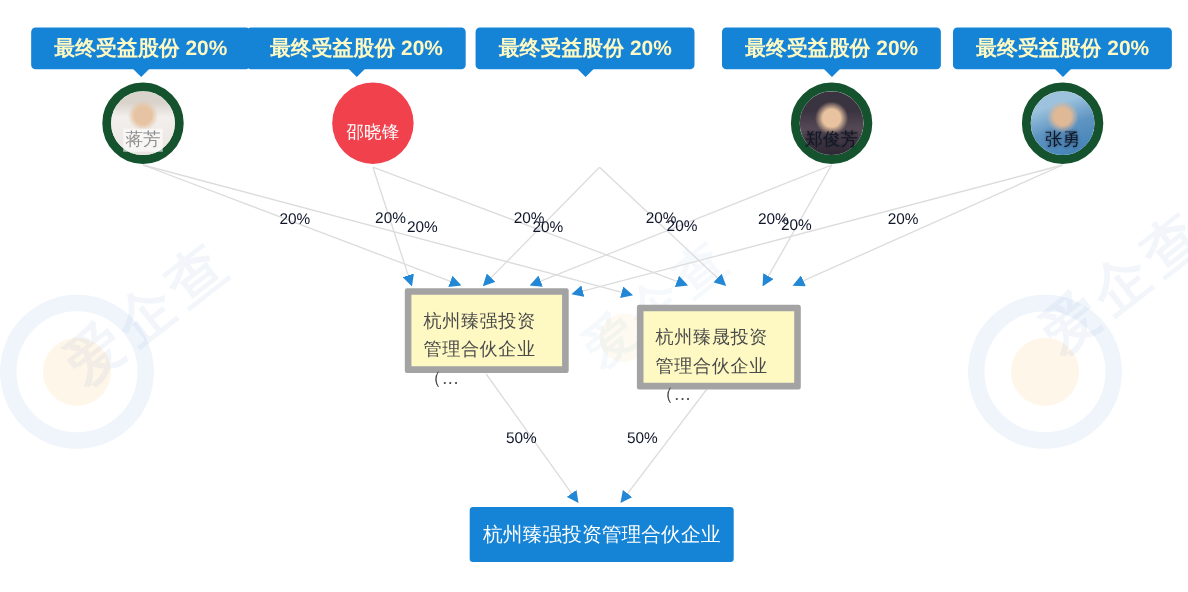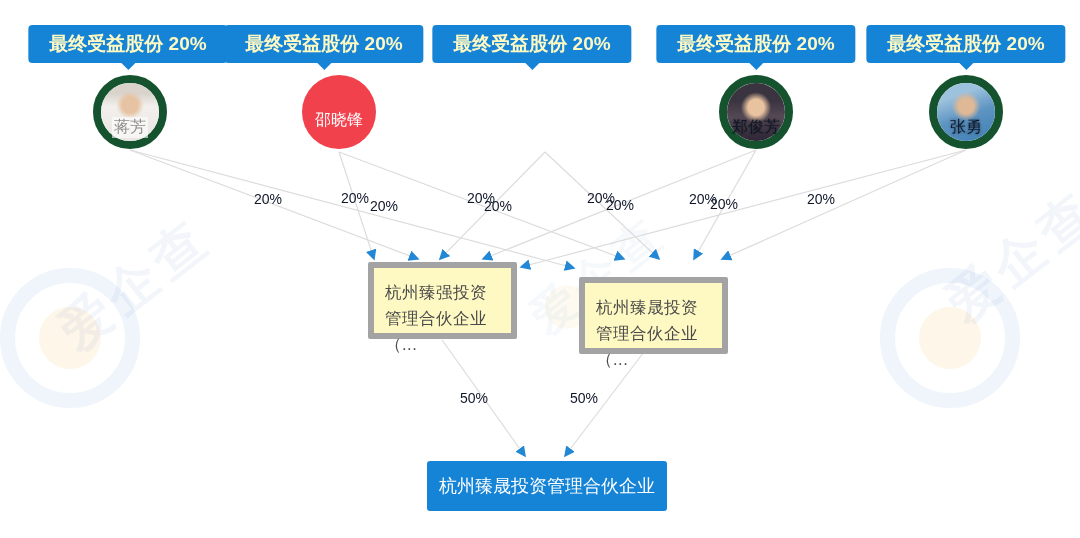--- a/index.html
+++ b/index.html
@@ -128,21 +128,21 @@
     <span class="pname">郑俊芳</span>
   </div>
   <div class="person photo" style="left:966px;">
     <div class="photo-fill fill-zy"></div>
     <span class="pname">张勇</span>
   </div>
 
   <div class="partner-box" style="left:368px;">杭州臻强投资管理合伙企业（...</div>
   <div class="partner-box" style="left:579px;margin-top:15px;">杭州臻晟投资管理合伙企业（...</div>
 
-  <div class="company-box" style="left:427px;">杭州臻晟投资管理合伙企业</div>
+  <div class="company-box" style="left:427px;">杭州臻强投资管理合伙企业</div>
 
   <span class="pct" style="left:268px; top:199px;">20%</span>
   <span class="pct" style="left:355px; top:198px;">20%</span>
   <span class="pct" style="left:384px; top:206px;">20%</span>
   <span class="pct" style="left:481px; top:198px;">20%</span>
   <span class="pct" style="left:498px; top:206px;">20%</span>
   <span class="pct" style="left:601px; top:198px;">20%</span>
   <span class="pct" style="left:620px; top:205px;">20%</span>
   <span class="pct" style="left:703px; top:199px;">20%</span>
   <span class="pct" style="left:724px; top:204px;">20%</span>

